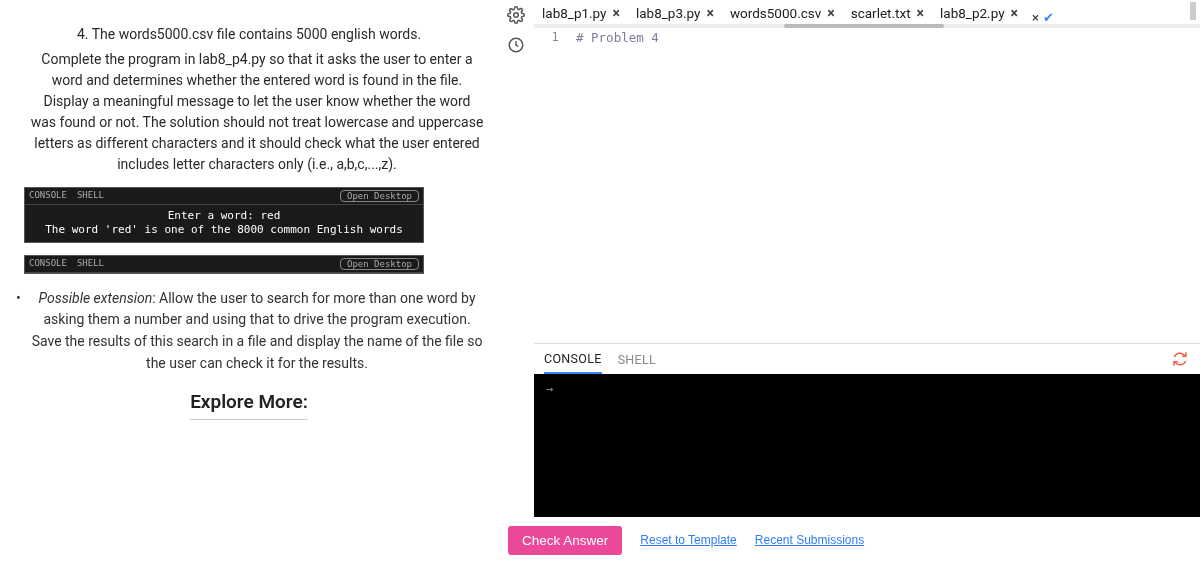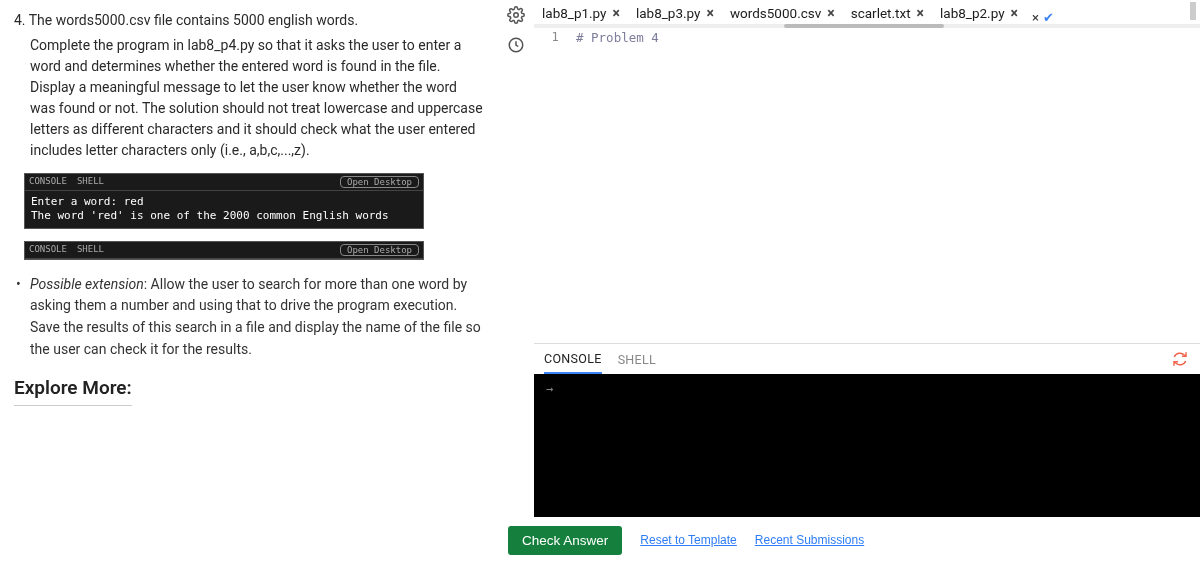--- a/index.html
+++ b/index.html
@@ -1,17 +1,17 @@
 <!DOCTYPE html>
 <html><head>
 <meta charset="utf-8">
 <style>
 * { box-sizing: border-box; margin: 0; padding: 0; }
 body { font-family: -apple-system, "Segoe UI", Roboto, sans-serif; font-size: 14px; color: #333; width: 1200px; height: 563px; overflow: hidden; display: flex; }
-.left-panel { width: 498px; padding: 10px 14px; overflow-y: auto; }
+.left-panel { width: 498px; padding: 24px 14px; overflow-y: auto; text-align: center; }
 .right-panel { flex: 1; display: flex; flex-direction: column; position: relative; }
 .problem-text { line-height: 1.5; color: #2a2a2a; }
 .problem-num { display: inline; }
 .problem-body { margin-left: 16px; margin-top: 4px; }
 .term-box { background: #1a1a1a; color: #fff; font-family: monospace; font-size: 11px; border: 1px solid #555; margin: 12px 0 8px 10px; width: 400px; }
 .term-head { display: flex; justify-content: space-between; padding: 2px 4px; color: #aaa; font-size: 9px; border-bottom: 1px solid #444; }
 .term-head-tabs { display:flex; gap:10px; }
 .open-desk { border: 1px solid #888; border-radius: 4px; padding: 0 6px; font-size: 9px; }
 .term-body { padding: 4px 6px; line-height: 1.3; white-space: pre-wrap; }
 .ext-item { margin: 14px 0 0 16px; font-size: 14px; line-height: 1.55; position: relative; }
@@ -32,21 +32,21 @@
 .code-line { padding-top: 4px; font-family: Menlo, monospace; font-size: 12.5px; color: #7d7d9c; }
 .minimap { position: absolute; right: 4px; top: 2px; width: 6px; height: 18px; background: #ccc; }
 .console-sect { height: 174px; border-top: 1px solid #ddd; display: flex; flex-direction: column; }
 .console-tabs { display: flex; align-items: center; height: 30px; padding: 0 10px; gap: 16px; position: relative; }
 .ctab { font-size: 12.5px; color: #888; letter-spacing: 0.3px; cursor: pointer; padding: 6px 0; }
 .ctab.active { color: #222; border-bottom: 2px solid #3b82f6; }
 .ref-icon { position: absolute; right: 12px; color: #f1634c; width: 16px; height: 16px; }
 .console-body { flex: 1; background: #000; color: #ddd; padding: 8px 12px; font-family: monospace; font-size: 12px; }
 .arrow { color: #888; }
 .bottom-bar { height: 46px; display: flex; align-items: center; padding: 0 10px; gap: 18px; }
-.btn-primary { background: #15803d; color: #fff; border: none; padding: 7px 14px; border-radius: 3px; font-size: 13.5px; cursor: pointer; }
+.btn-primary { background: #ec4899; color: #fff; border: none; padding: 7px 14px; border-radius: 3px; font-size: 13.5px; cursor: pointer; }
 .link-btn { color: #2f7df6; font-size: 12px; cursor: pointer; background: none; border: none; text-decoration: underline; }
 .tabs-scrollbar { position: absolute; left: 0; right: 0; bottom: -3px; height: 4px; background: #eee; }
 .tabs-scrollbar-thumb { position: absolute; left: 250px; width: 160px; height: 4px; background: #bbb; border-radius: 2px; }
 </style>
 </head>
 <body>
 
 <div class="left-panel">
   <div class="problem-text">
     <span class="problem-num">4.</span>
@@ -56,21 +56,21 @@
 
   <div class="term-box">
     <div class="term-head">
       <span class="term-head-tabs">
           <span>CONSOLE</span>
           <span>SHELL</span>
         </span>
       <span class="open-desk">Open Desktop</span>
     </div>
     <div class="term-body">Enter a word: red
-The word 'red' is one of the 2000 common English words</div>
+The word 'red' is one of the 8000 common English words</div>
   </div>
 
   <div class="term-box">
     <div class="term-head">
       <span class="term-head-tabs">
         <span>CONSOLE</span>
         <span>SHELL</span>
       </span>
       <span class="open-desk">Open Desktop</span>
     </div>

